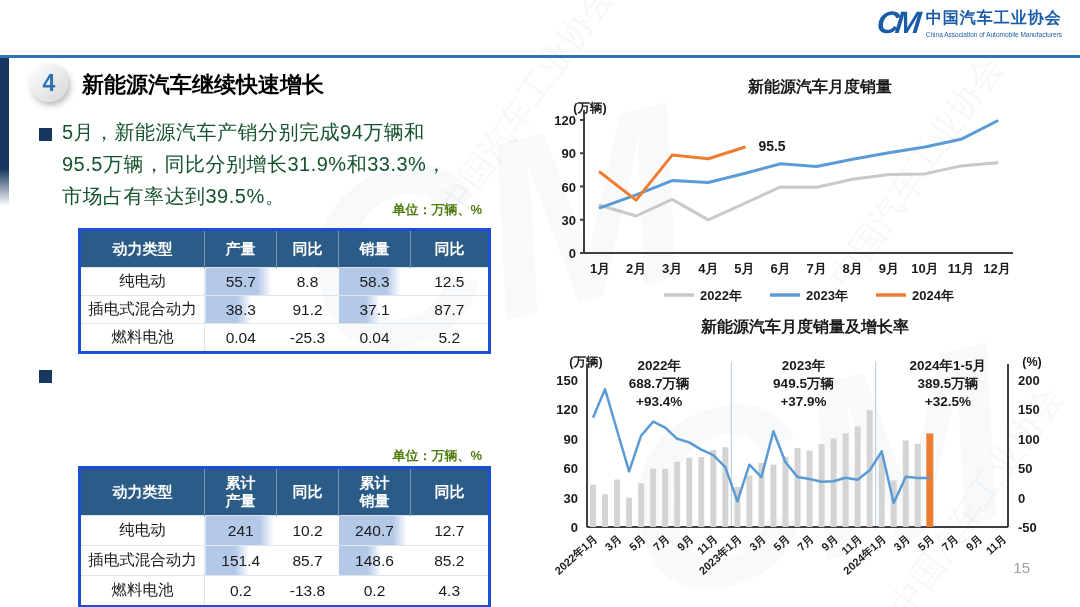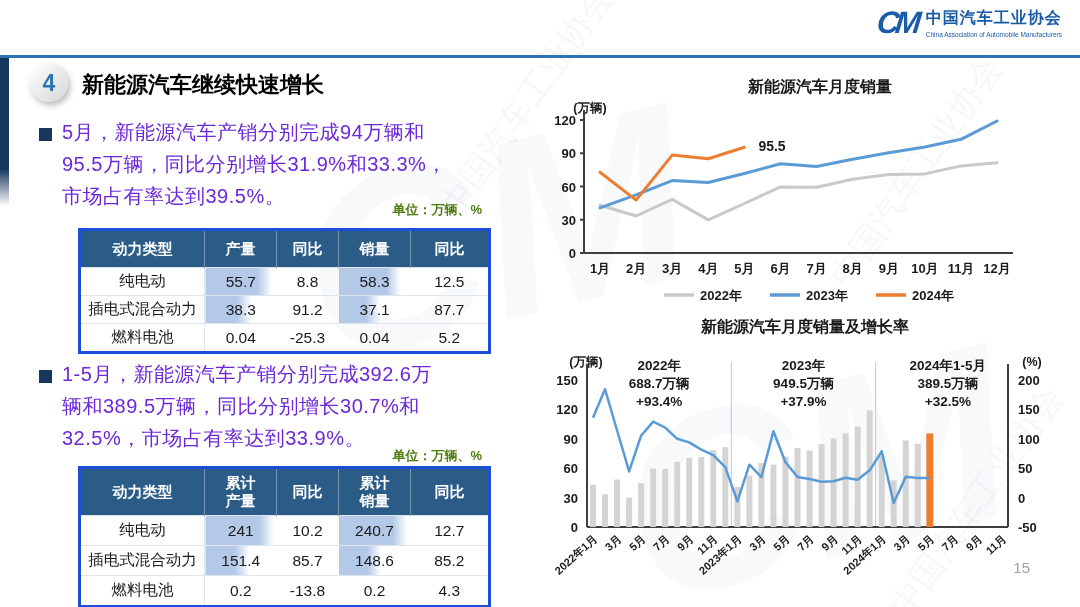--- a/index.html
+++ b/index.html
@@ -26,21 +26,21 @@
 
   
   .sec-circle{position:absolute;left:30px;top:64px;width:38px;height:38px;border-radius:50%;
               background:linear-gradient(135deg,#ffffff,#d6d6d6);box-shadow:2px 3px 6px rgba(0,0,0,.3);
               display:flex;align-items:center;justify-content:center;
               font-size:23px;font-weight:bold;color:#2E74B5;}
   .sec-heading{position:absolute;left:82px;top:70px;font-size:22px;font-weight:800;color:#000;}
 
   
   .bullet-marker{position:absolute;width:13px;height:13px;background:#17375E;}
-  .bullet-text{position:absolute;left:62px;width:434px;font-size:20px;font-weight:500;color:#6d28d9;
+  .bullet-text{position:absolute;left:62px;width:434px;font-size:20px;font-weight:500;color:#14532d;
                line-height:32px;white-space:pre-line;letter-spacing:.5px;}
   .unit-label{position:absolute;width:130px;text-align:right;font-size:13px;font-weight:bold;color:#4d7c0f;}
 
   
   .dtable-wrap{position:absolute;left:78px;width:410px;}
   table.dtable{width:410px;border-collapse:collapse;table-layout:fixed;border:3px solid #1d4ed8;}
   .dtable th{background:#2B5C88;color:#fff;font-size:15px;font-weight:600;text-align:center;
              white-space:pre-line;line-height:18px;border-right:1px solid rgba(255,255,255,.35);}
   .dtable th:last-child{border-right:none;}
   .dtable td{font-size:15.5px;color:#1a1a1a;text-align:center;border-top:1px solid #DFE5EC;}
@@ -132,23 +132,20 @@
               <td>0.04</td>
               <td>-25.3</td>
               <td>0.04</td>
               <td>5.2</td>
             </tr>
           </tbody>
         </table>
       </div>
 
     <div class="bullet-marker" style="left:39px;top:370px;"></div>
-    <div class="bullet-text" style="top:358px;">1-5月，新能源汽车产销分别完成392.6万
-辆和389.5万辆，同比分别增长30.7%和
-32.5%，市场占有率达到33.9%。</div>
     <div class="unit-label" style="left:352px;top:447px;">单位：万辆、%</div>
 
     <div class="dtable-wrap" style="top:466px;">
         <table class="dtable t2">
           <colgroup>
             <col style="width: 125px;">
             <col style="width: 72px;">
             <col style="width: 62px;">
             <col style="width: 72px;">
             <col style="width: 79px;">

